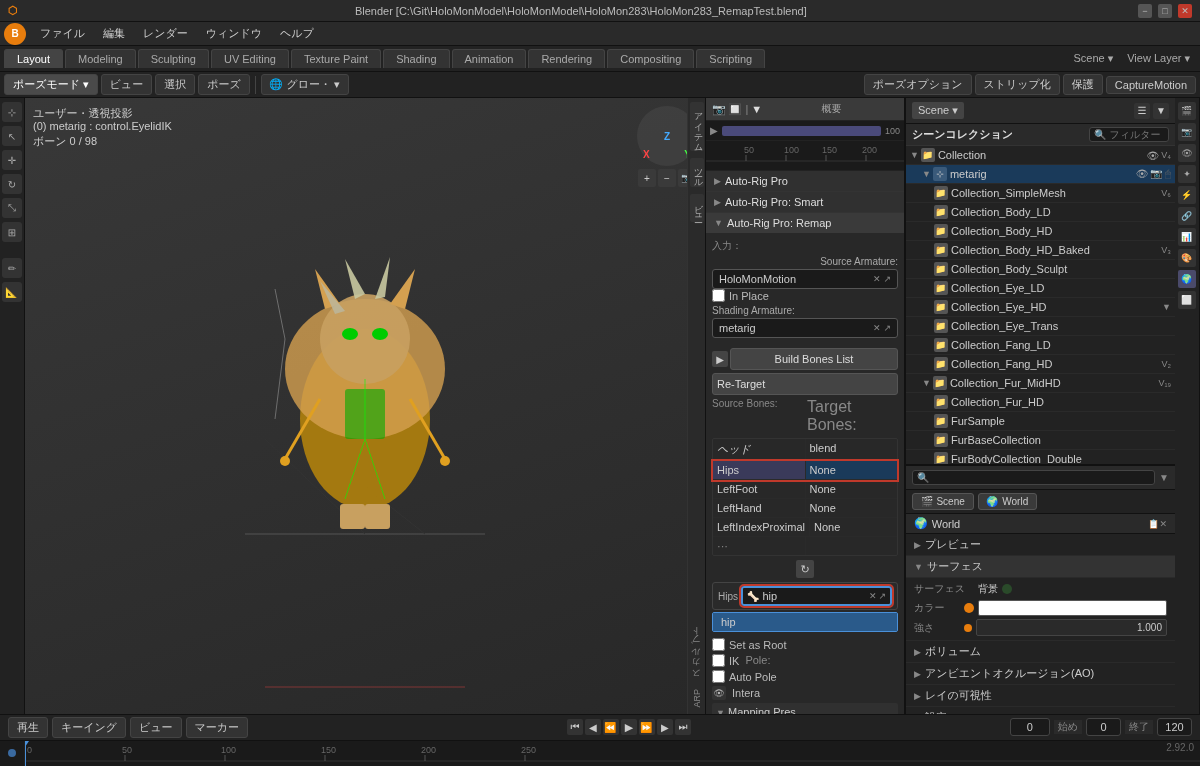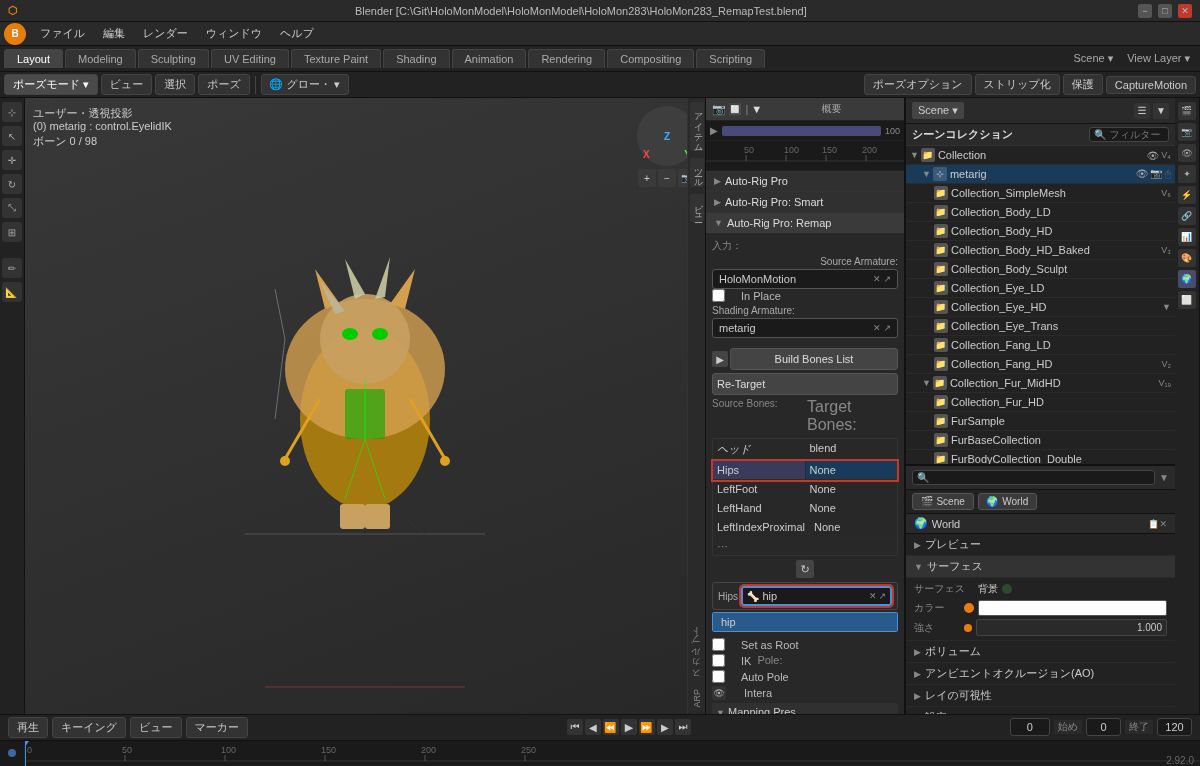--- a/index.html
+++ b/index.html
@@ -134,21 +134,21 @@
       align-items: center;
       gap: 4px;
       color: #ddd;
     }
     .panel-section-header .arrow { color: #888; font-size: 9px; }
     .panel-body { padding: 6px; }
 
     .checkbox-row {
       display: flex;
       align-items: center;
-      gap: 16px;
+      gap: 4px;
       margin-bottom: 3px;
       color: #bbb;
     }
     .checkbox-row input { cursor: pointer; }
 
     .btn-full {
       width: 100%;
       background: #444;
       border: 1px solid #555;
       border-radius: 3px;
@@ -895,13 +895,13 @@
         <line x1="500" y1="14" x2="500" y2="20" stroke="#555" stroke-width="1"></line>
         <text x="496" y="12" fill="#666" font-size="9">250</text>
 
         <line x1="0" y1="0" x2="0" y2="26" stroke="#4a90d9" stroke-width="2"></line>
         <polygon points="-4,0 4,0 0,6" fill="#4a90d9"></polygon>
       </svg>
     </div>
   </div>
 </div>
 
-<div style="position:fixed; bottom:0; right:6px; color:#666; font-size:10px; pointer-events:none;">2.92.0</div>
+<div style="position:fixed; bottom:13px; right:6px; color:#666; font-size:10px; pointer-events:none;">2.92.0</div>
 
 </body></html>

